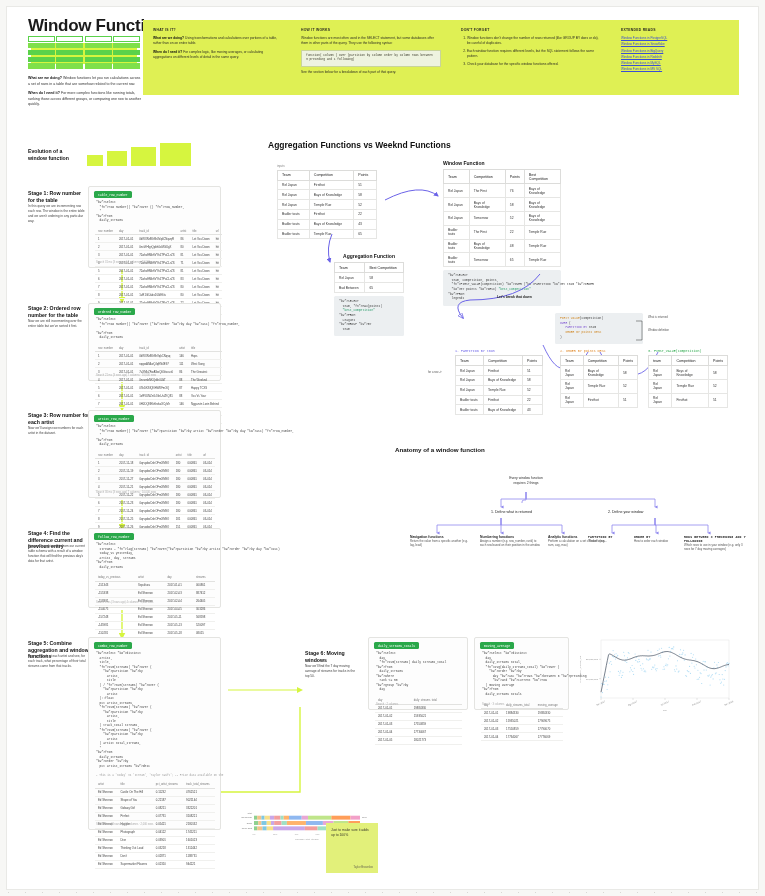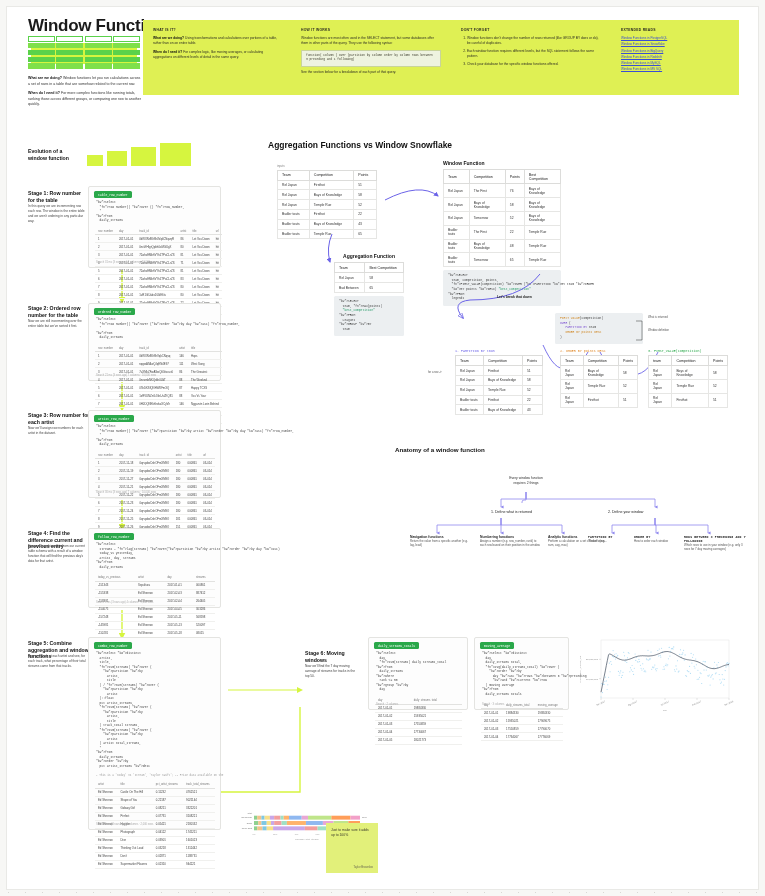--- a/index.html
+++ b/index.html
@@ -833,21 +833,21 @@
                 <td>17734067</td>
                 <td>17776069</td>
               </tr>
             </tbody>
           </table>
         </div>
         <div class="qfoot">Search · 3 columns</div>
       </div>
     </div>
 
-  <div class="abs h-sec" style="left:268px; top:140px;">Aggregation Functions vs Window Snowflake</div>
+  <div class="abs h-sec" style="left:268px; top:140px;">Aggregation Functions vs Weeknd Functions</div>
 
   <div class="abs" style="left:277px; top:164px;">
     <div class="tbl-cap">inputs</div>
     <table class="ctable" id="tbl-input" style="width: 100px;">
         <thead>
           <tr>
             <th>Team</th>
             <th>Competition</th>
             <th>Points</th>
           </tr>

